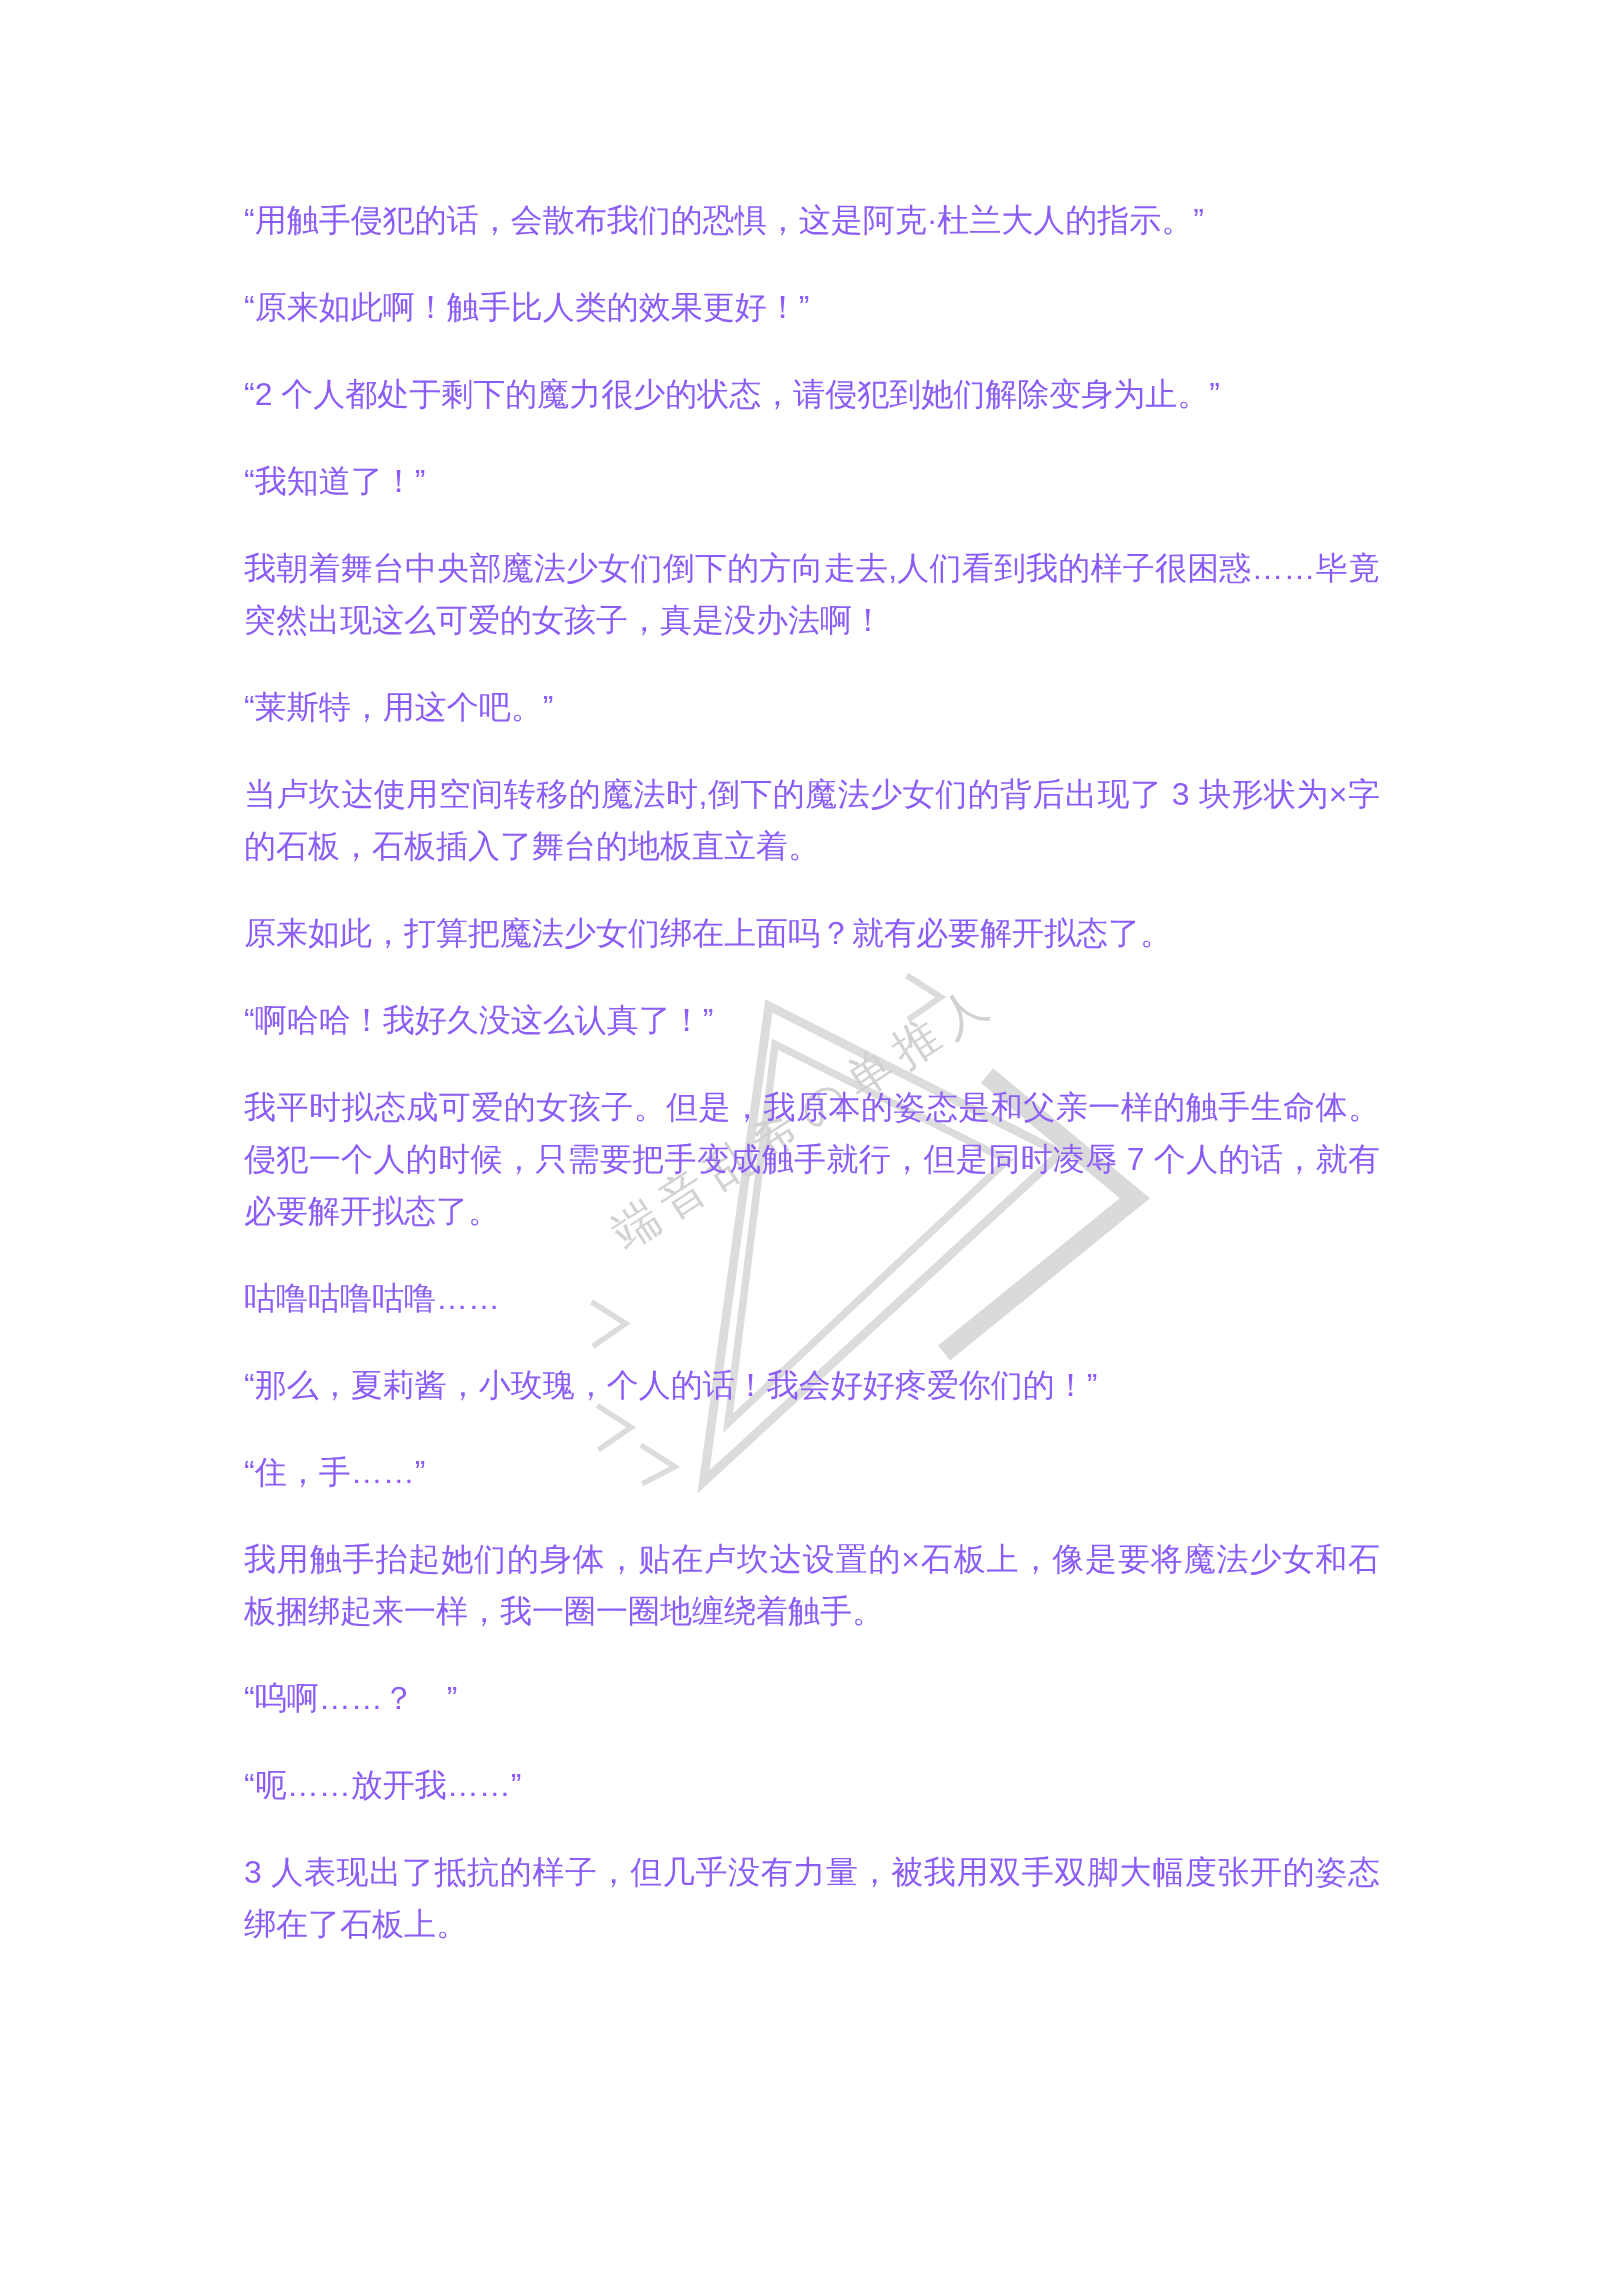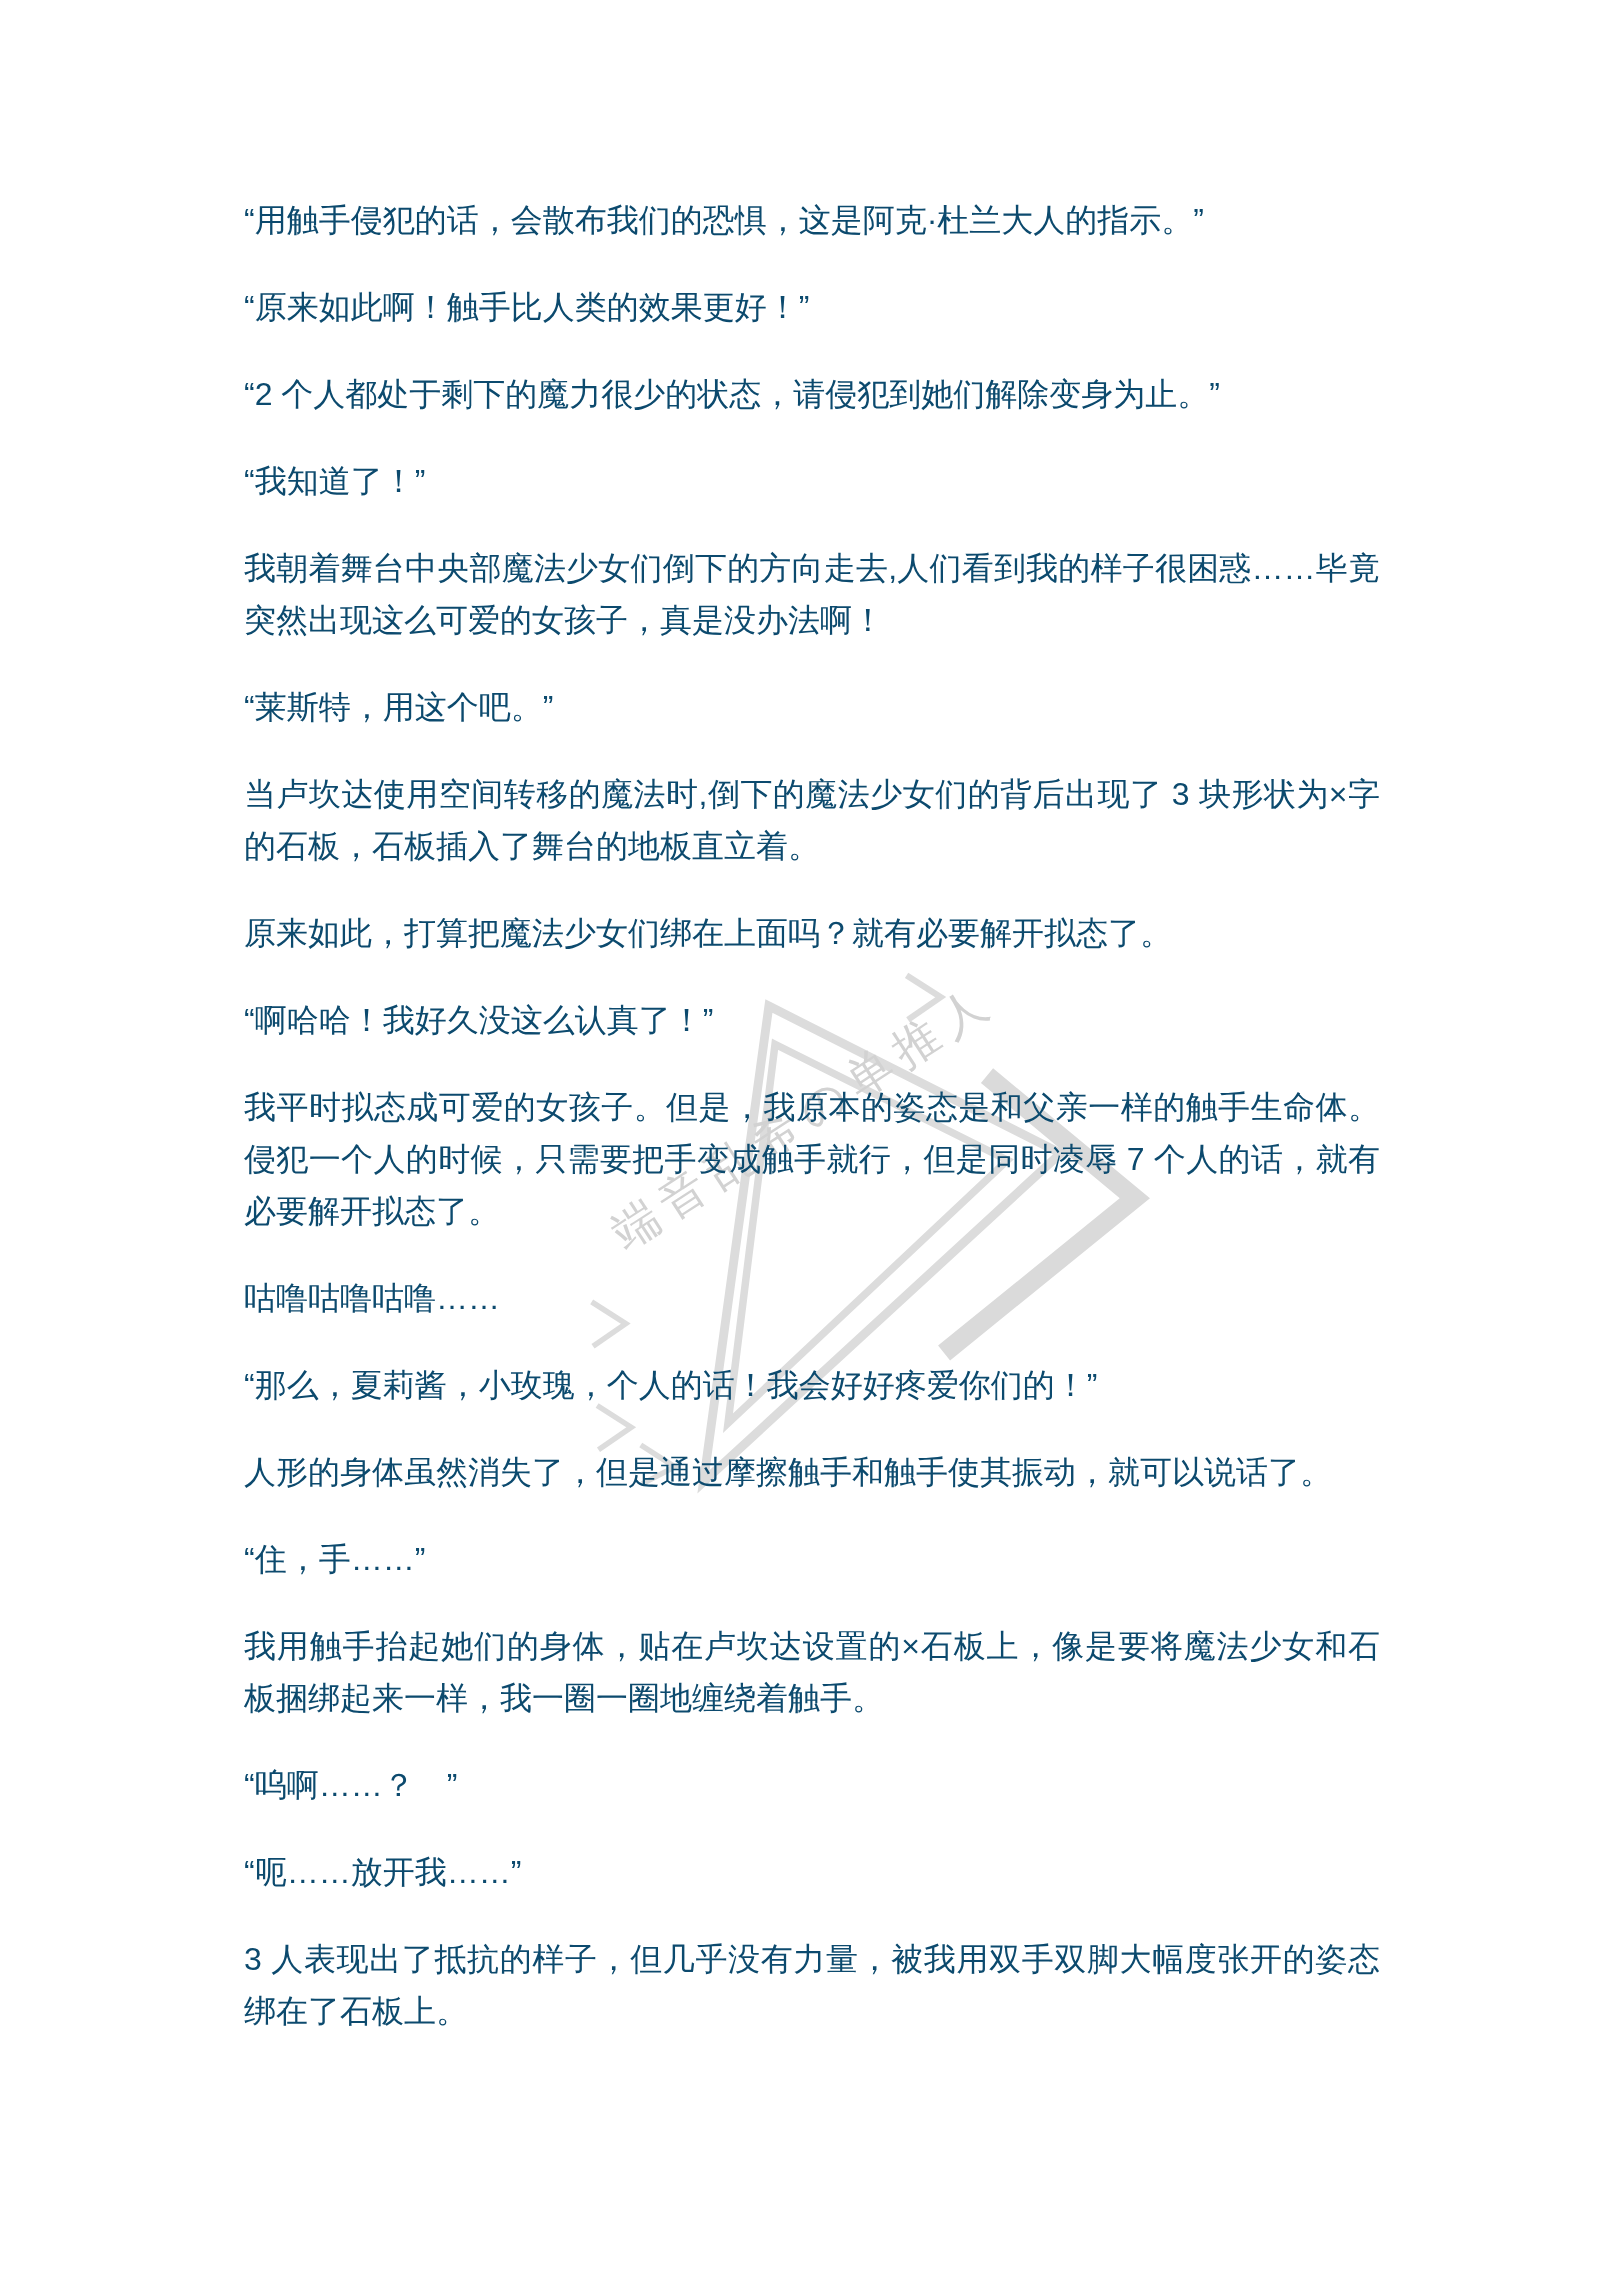--- a/index.html
+++ b/index.html
@@ -41,21 +41,21 @@
     transform-origin: 0 50%;
     white-space: nowrap;
   }
   
   .content {
     position: absolute;
     left: 244px;
     top: 194px;
     width: 1136px;
     z-index: 2;
-    color: #0c4a6e;
+    color: #8b5cf6;
     font-size: 32px;
     line-height: 52px;
     text-align: justify;
     word-break: break-all;
     overflow-wrap: break-word;
   }
   .content p {
     margin: 0 0 35px 0;
   }
   .content p:last-child {
@@ -89,20 +89,19 @@
   <p>“2 个人都处于剩下的魔力很少的状态，请侵犯到她们解除变身为止。”</p>
   <p>“我知道了！”</p>
   <p>我朝着舞台中央部魔法少女们倒下的方向走去,人们看到我的样子很困惑……毕竟突然出现这么可爱的女孩子，真是没办法啊！</p>
   <p>“莱斯特，用这个吧。”</p>
   <p>当卢坎达使用空间转移的魔法时,倒下的魔法少女们的背后出现了 3 块形状为×字的石板，石板插入了舞台的地板直立着。</p>
   <p>原来如此，打算把魔法少女们绑在上面吗？就有必要解开拟态了。</p>
   <p>“啊哈哈！我好久没这么认真了！”</p>
   <p>我平时拟态成可爱的女孩子。但是，我原本的姿态是和父亲一样的触手生命体。侵犯一个人的时候，只需要把手变成触手就行，但是同时凌辱 7 个人的话，就有必要解开拟态了。</p>
   <p>咕噜咕噜咕噜……</p>
   <p>“那么，夏莉酱，小玫瑰，个人的话！我会好好疼爱你们的！”</p>
-  <p>人形的身体虽然消失了，但是通过摩擦触手和触手使其振动，就可以说话了。</p>
   <p>“住，手……”</p>
   <p>我用触手抬起她们的身体，贴在卢坎达设置的×石板上，像是要将魔法少女和石板捆绑起来一样，我一圈一圈地缠绕着触手。</p>
   <p>“呜啊……？　”</p>
   <p>“呃……放开我……”</p>
   <p>3 人表现出了抵抗的样子，但几乎没有力量，被我用双手双脚大幅度张开的姿态绑在了石板上。</p>
 </div>
 
 
 </body></html>

